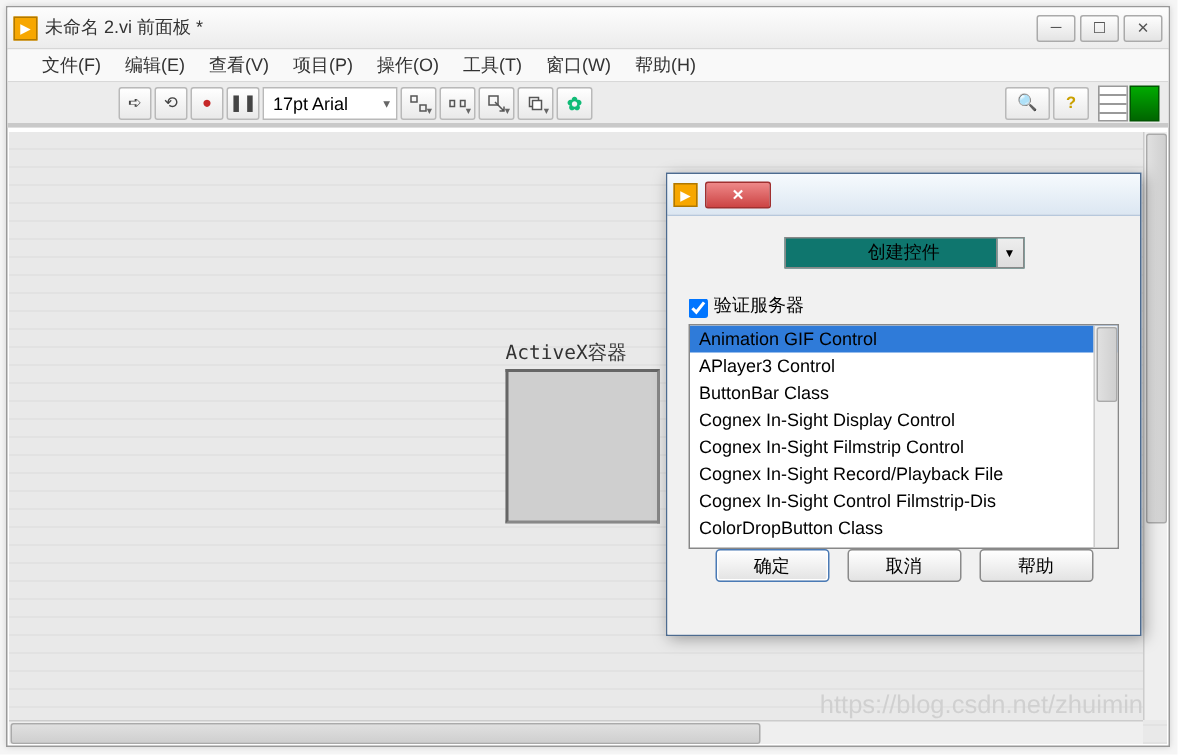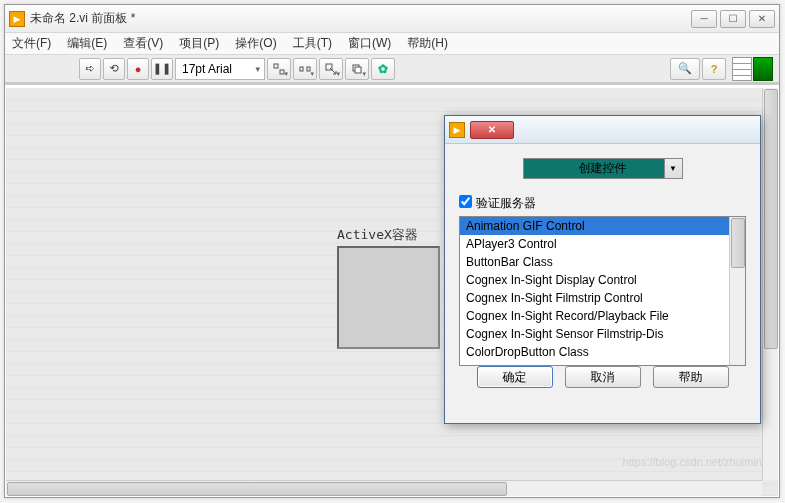--- a/index.html
+++ b/index.html
@@ -5,21 +5,21 @@
 *{box-sizing:border-box;margin:0;padding:0;font-family:"Microsoft YaHei",Tahoma,Arial,sans-serif;font-size:12px}
 body{background:#f5f5f5;width:785px;height:503px;overflow:hidden;position:relative}
 .window{position:absolute;border:1px solid #999;background:#fff;box-shadow:0 0 4px rgba(0,0,0,.15)}
 .main-window{left:4px;top:4px;width:776px;height:494px}
 .titlebar{height:28px;background:linear-gradient(#fdfdfd,#ececec);display:flex;align-items:center;padding:0 4px;border-bottom:1px solid #d6d6d6}
 .titlebar .icon{width:16px;height:16px;background:#f7a700;border:1px solid #b07800;display:flex;align-items:center;justify-content:center;font-size:9px;color:#fff;margin-right:5px}
 .titlebar .title{flex:1;color:#333}
 .winbtns{display:flex;gap:3px}
 .winbtn{width:26px;height:18px;border:1px solid #aaa;border-radius:2px;background:linear-gradient(#fdfdfd,#e4e4e4);display:flex;align-items:center;justify-content:center;font-size:10px;color:#555}
 .winbtn.close{width:44px;border-color:#c76a6a;background:linear-gradient(#f4c9c9,#e49696);color:#7a2a2a}
-.menubar{height:22px;display:flex;align-items:center;padding:0 0;gap:2px;border-bottom:1px solid #d8d8d8;background:#f9f9f9}
+.menubar{height:22px;display:flex;align-items:center;padding:0 16px;gap:2px;border-bottom:1px solid #d8d8d8;background:#f9f9f9}
 .menuitem{padding:2px 7px;color:#333}
 .toolbar{height:30px;display:flex;align-items:center;padding:0 6px;border-bottom:3px solid #c9c9c9;background:#ececec;gap:2px}
 .tbtn{width:22px;height:22px;border:1px solid #b9b9b9;background:linear-gradient(#fff,#e9e9e9);border-radius:2px;display:flex;align-items:center;justify-content:center;font-size:11px;color:#444}
 .tbtn.record{color:#c62828;font-weight:bold}
 .fontbox{height:22px;border:1px solid #b9b9b9;background:#fff;padding:0 18px 0 6px;display:flex;align-items:center;min-width:90px;position:relative}
 .fontbox:after{content:"▾";position:absolute;right:4px;color:#666;font-size:9px}
 .iconbox{width:24px;height:22px;border:1px solid #b9b9b9;background:linear-gradient(#fff,#e9e9e9);border-radius:2px;position:relative;display:flex;align-items:center;justify-content:center}
 .iconbox:after{content:"▾";position:absolute;right:2px;bottom:1px;font-size:7px;color:#666}
 .spacer{flex:1}
 .palette{display:flex;gap:1px;margin-left:4px}
@@ -33,32 +33,32 @@
 .hscroll .thumb{height:14px;width:500px;margin:1px;background:linear-gradient(#e0e0e0,#cfcfcf);border:1px solid #aaa;border-radius:2px}
 .ax-label{position:absolute;left:331px;top:138px;font-size:13px;color:#333;font-family:"SimSun",monospace}
 .ax-box{position:absolute;left:331px;top:158px;width:103px;height:103px;background:#cfcfcf;border:2px solid #888;border-top-color:#666;border-left-color:#666}
 .dialog{left:444px;top:115px;width:317px;height:309px;border:1px solid #4d6b8f;box-shadow:2px 2px 10px rgba(0,0,0,.35);z-index:10}
 .dialog .titlebar{background:linear-gradient(#f6fafd,#dce7f2);border-bottom:1px solid #b7c8dc}
 .dialog .title{color:#2c3e50}
 .dialog .winbtn.close{width:44px;border-color:#a03030;background:linear-gradient(#e88,#c44);color:#fff;font-weight:bold}
 .dialog-body{padding:10px 14px 10px 14px;background:#f1f1f1;height:calc(100% - 28px);display:flex;flex-direction:column}
 .dropdown{height:21px;border:1px solid #888;background:#0f766e;display:flex;align-items:center;justify-content:center;width:160px;margin:4px auto 16px auto;position:relative}
 .dropdown .arrow{position:absolute;right:0;top:0;bottom:0;width:18px;border-left:1px solid #888;background:linear-gradient(#eee,#ddd);display:flex;align-items:center;justify-content:center;font-size:8px}
-.chk{display:flex;align-items:flex-start;gap:4px;margin-bottom:4px}
+.chk{display:flex;align-items:flex-end;gap:4px;margin-bottom:4px}
 .chk input{width:13px;height:13px}
 .listbox{border:1px solid #888;background:#fff;height:150px;overflow:hidden;position:relative}
 .listitem{padding:2px 6px;font-size:12px;white-space:nowrap}
 .listitem.sel{background:#2f7bd9;color:#000000}
 .listbox .vscroll{top:0;bottom:0}
 .listbox .lvthumb{width:14px;height:50px;margin:1px;background:linear-gradient(90deg,#e0e0e0,#cfcfcf);border:1px solid #aaa;border-radius:2px}
 .dlgbtns{display:flex;justify-content:center;gap:12px;}
 .dlgbtn{width:76px;height:22px;border:1px solid #8a8a8a;border-radius:3px;background:linear-gradient(#fff,#e3e3e3);display:flex;align-items:center;justify-content:center}
 .dlgbtn.primary{border:1px solid #4a7ab5;box-shadow:inset 0 0 0 1px #fff}
 .diag-icon{width:12px;height:12px}
-.watermark{position:absolute;right:16px;bottom:28px;color:#d0d0d0;font-size:11px;z-index:1}
+.watermark{position:absolute;right:16px;bottom:16px;color:#d0d0d0;font-size:17px;z-index:1}
 </style>
 </head>
 <body>
 
 <div class="window main-window">
   <div class="titlebar">
     <div class="icon">▶</div>
     <div class="title">未命名 2.vi 前面板 *</div>
     <div class="winbtns">
       <div class="winbtn">─</div>
@@ -152,21 +152,21 @@
       <input type="checkbox" checked="" style="">
       <span>验证服务器</span>
     </label>
     <div class="listbox">
       <div class="listitem sel">Animation GIF Control</div>
       <div class="listitem">APlayer3 Control</div>
       <div class="listitem">ButtonBar Class</div>
       <div class="listitem">Cognex  In-Sight Display Control</div>
       <div class="listitem">Cognex  In-Sight Filmstrip Control</div>
       <div class="listitem">Cognex  In-Sight Record/Playback File</div>
-      <div class="listitem">Cognex  In-Sight Sensor Filmstrip-Dis</div>
+      <div class="listitem">Cognex  In-Sight Control Filmstrip-Dis</div>
       <div class="listitem">ColorDropButton Class</div>
       <div class="vscroll">
           <div class="lvthumb"></div>
         </div>
     </div>
     <div class="dlgbtns">
       <div class="dlgbtn primary">确定</div>
       <div class="dlgbtn">取消</div>
       <div class="dlgbtn">帮助</div>
     </div>

